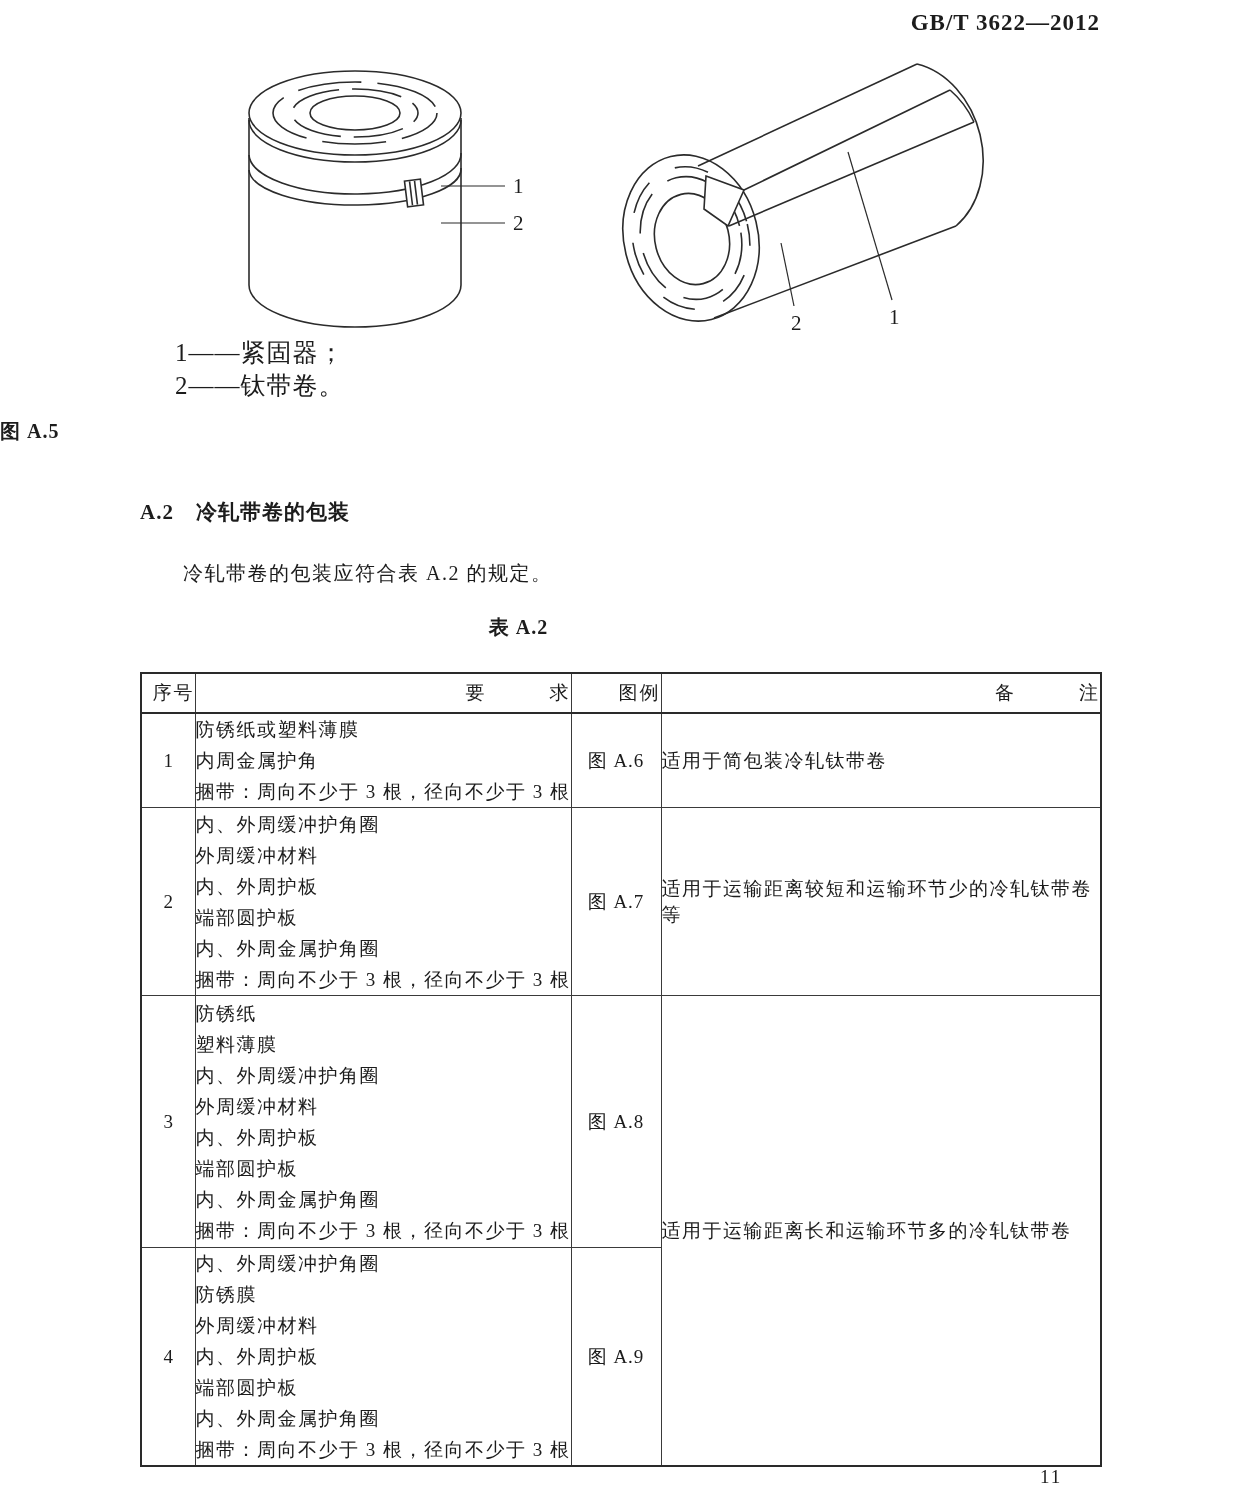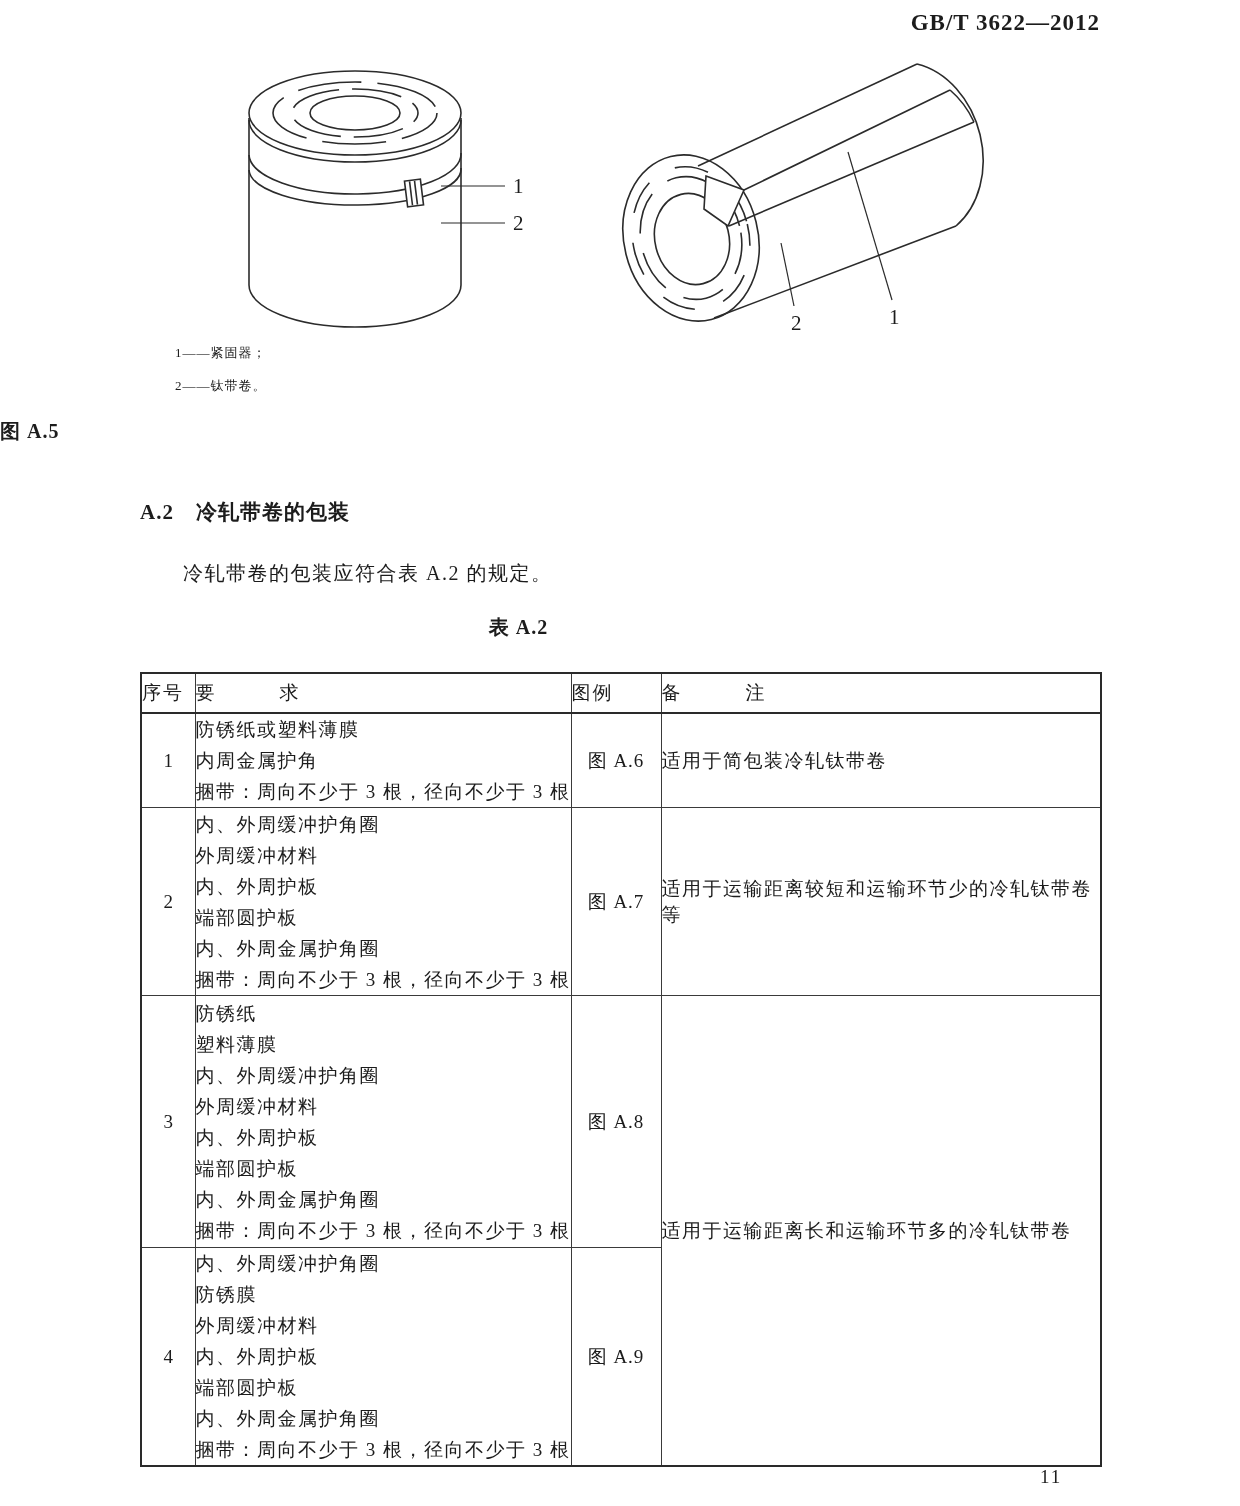--- a/index.html
+++ b/index.html
@@ -1,32 +1,32 @@
 <!DOCTYPE html>
 <html><head>
 <meta charset="utf-8">
 <style>
   html,body{margin:0;padding:0;background:#e8e8e8;}
   .page{position:relative;width:1240px;height:1506px;background:#ffffff;margin:0 auto;
         font-family:"Liberation Serif","DejaVu Serif",serif;color:#1c1c1c;overflow:hidden;}
   .std-number{position:absolute;top:10px;right:140px;font-size:23px;font-weight:bold;letter-spacing:1px;}
   .fig-svg{position:absolute;left:0;top:0;width:1240px;height:450px;}
-  .legend{position:absolute;left:175px;top:336px;font-size:13px;letter-spacing:1px;}
+  .legend{position:absolute;left:175px;top:336px;font-size:25px;letter-spacing:1px;}
   .legend-line{height:33px;line-height:33px;}
   .fig-caption{position:absolute;left:0;top:418px;width:1240px;text-align:left;
                font-size:20px;font-weight:bold;letter-spacing:1px;}
   .sec-heading{position:absolute;left:140px;top:498px;font-size:21px;font-weight:bold;letter-spacing:1px;}
   .body-par{position:absolute;left:183px;top:560px;font-size:20px;letter-spacing:1.5px;}
   .tbl-caption{position:absolute;left:0;top:614px;width:1037px;text-align:center;
                font-size:20px;font-weight:bold;letter-spacing:1px;}
   table.a2{position:absolute;left:140px;top:672px;width:960px;border-collapse:collapse;
            table-layout:fixed;font-size:19px;color:#1c1c1c;}
   table.a2 td,table.a2 th{border:1px solid #3a3a3a;padding:0;font-weight:normal;}
   table.a2{border:2px solid #2a2a2a;}
-  table.a2 tr.hdr th{height:38px;text-align:left;letter-spacing:2px;
+  table.a2 tr.hdr th{height:38px;text-align:right;letter-spacing:2px;
                      border-bottom:2px solid #2a2a2a;font-size:19px;font-family:Liberation Mono, monospace;}
   td.c-no{text-align:center;vertical-align:middle;}
   td.c-req{vertical-align:middle;padding-left:18px;margin-left:39px;}
   td.c-req .req-line{line-height:31px;height:31px;letter-spacing:1.5px;white-space:nowrap;}
   td.c-leg{text-align:center;vertical-align:middle;letter-spacing:1px;}
   td.c-note{vertical-align:middle;padding-left:15px;letter-spacing:1.5px;}
   .page-num{position:absolute;left:1040px;top:1466px;font-size:19px;letter-spacing:2px;}
   svg text{font-family:"Liberation Serif","DejaVu Serif",serif;font-size:21px;fill:#1c1c1c;}
 </style>
 </head>

